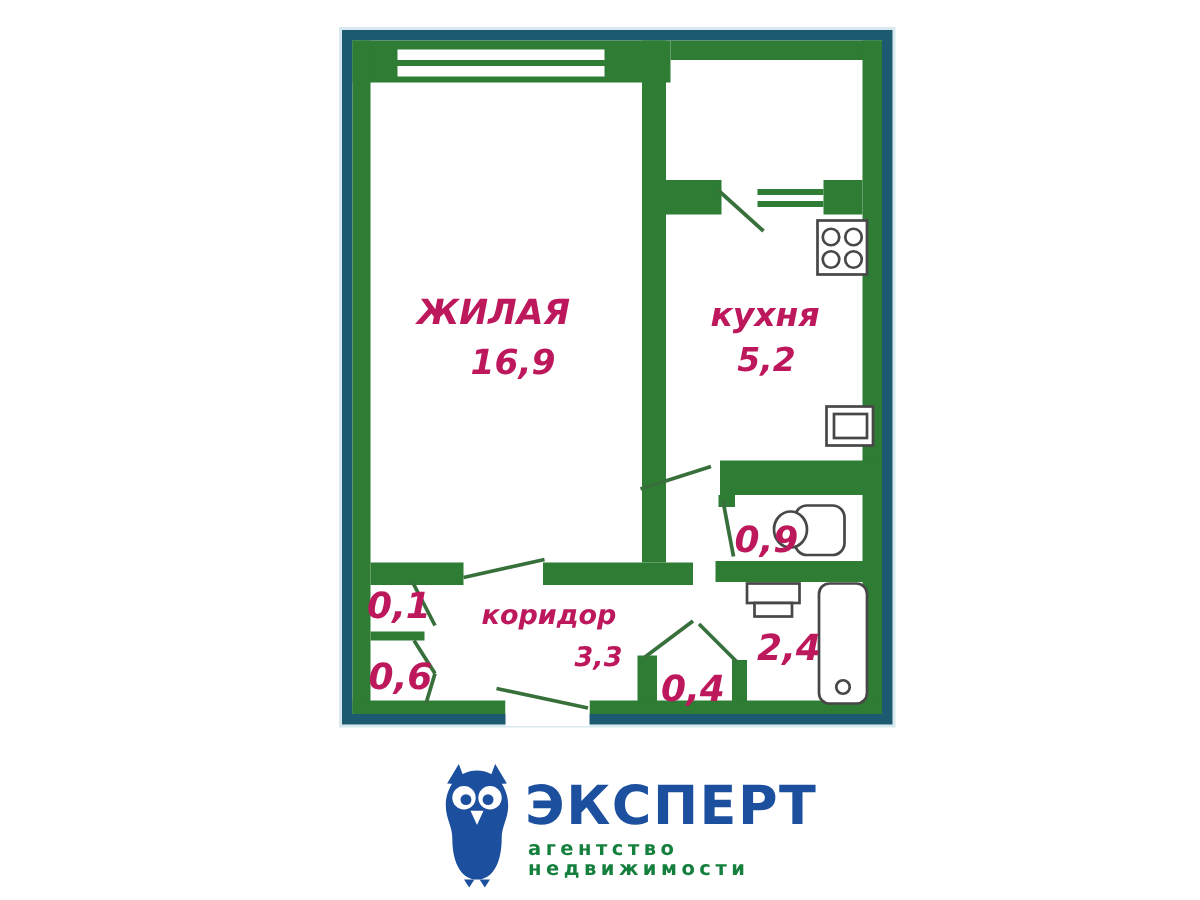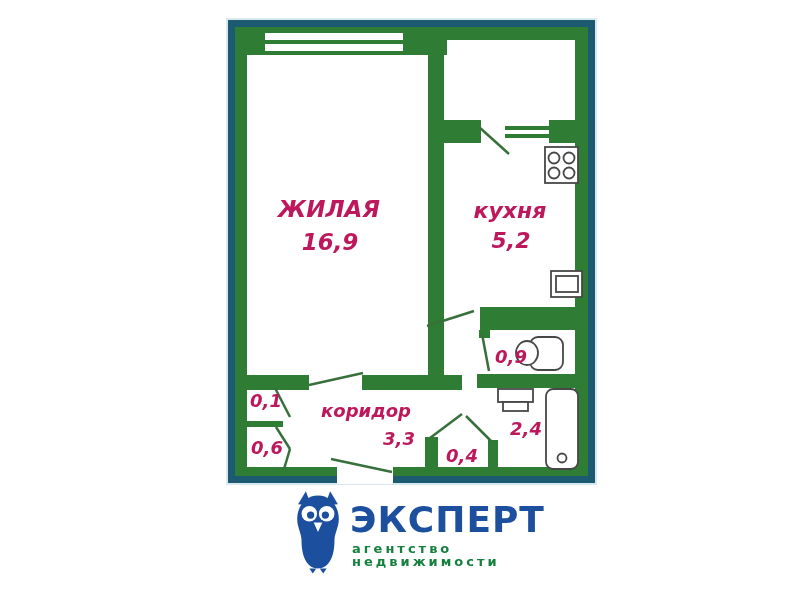--- a/index.html
+++ b/index.html
@@ -17,24 +17,24 @@
   .win-stripe-white{position:absolute;background:#ffffff;}
   .win-stripe-green{position:absolute;background:#2f7d35;}
   .gap{position:absolute;background:#ffffff;}
   .lbl{
     position:absolute;font-weight:bold;font-style:italic;color:#be185d;
     white-space:nowrap;transform:translateX(-50%);line-height:1;
     font-family:"DejaVu Sans",sans-serif;
   }
   .lbl-big{font-size:23px;}
   .lbl-med{font-size:18px;}
-  .lbl-sm{font-size:18px;}
+  .lbl-sm{font-size:24px;}
   svg.overlay{position:absolute;left:0;top:0;pointer-events:none;}
   
-  .logo{position:absolute;left:292px;top:486px;width:260px;height:92px;}
+  .logo{position:absolute;left:292px;top:504px;width:260px;height:92px;}
   .logo-owl{position:absolute;left:0;top:4px;}
   .logo-brand{
     position:absolute;left:58px;top:16px;font-size:36px;font-weight:bold;
     color:#1c4f9e;letter-spacing:1px;line-height:1;
   }
   .logo-tagline{
     position:absolute;left:60px;top:56px;font-size:13px;font-weight:bold;
     color:#15803d;letter-spacing:3px;word-spacing:8px;line-height:1;
   }
 </style>
@@ -111,21 +111,21 @@
         <rect x="503" y="402" width="25" height="9"></rect>
       </g>
       <g>
         <rect x="546" y="389" width="32" height="80" rx="7"></rect>
         <circle cx="562" cy="458" r="4.5"></circle>
       </g>
     </g>
   </svg>
 
   <div class="lbl lbl-big" style="left:329px;top:198px;">ЖИЛАЯ</div>
-  <div class="lbl lbl-big" style="left:330px;top:231px;">16,9</div>
+  <div class="lbl lbl-big" style="left:342px;top:231px;">16,9</div>
   <div class="lbl lbl-big" style="left:510px;top:200px;font-size:22px;">кухня</div>
   <div class="lbl lbl-big" style="left:511px;top:230px;font-size:22px;">5,2</div>
   <div class="lbl lbl-med" style="left:366px;top:402px;">коридор</div>
   <div class="lbl lbl-med" style="left:363px;top:430px;margin-left:36px;">3,3</div>
   <div class="lbl lbl-sm" style="left:266px;top:392px;">0,1</div>
   <div class="lbl lbl-sm" style="left:267px;top:439px;">0,6</div>
   <div class="lbl lbl-sm" style="left:462px;top:447px;text-align:right;">0,4</div>
   <div class="lbl lbl-sm" style="left:511px;top:348px;">0,9</div>
   <div class="lbl lbl-sm" style="left:526px;top:420px;">2,4</div>
 

